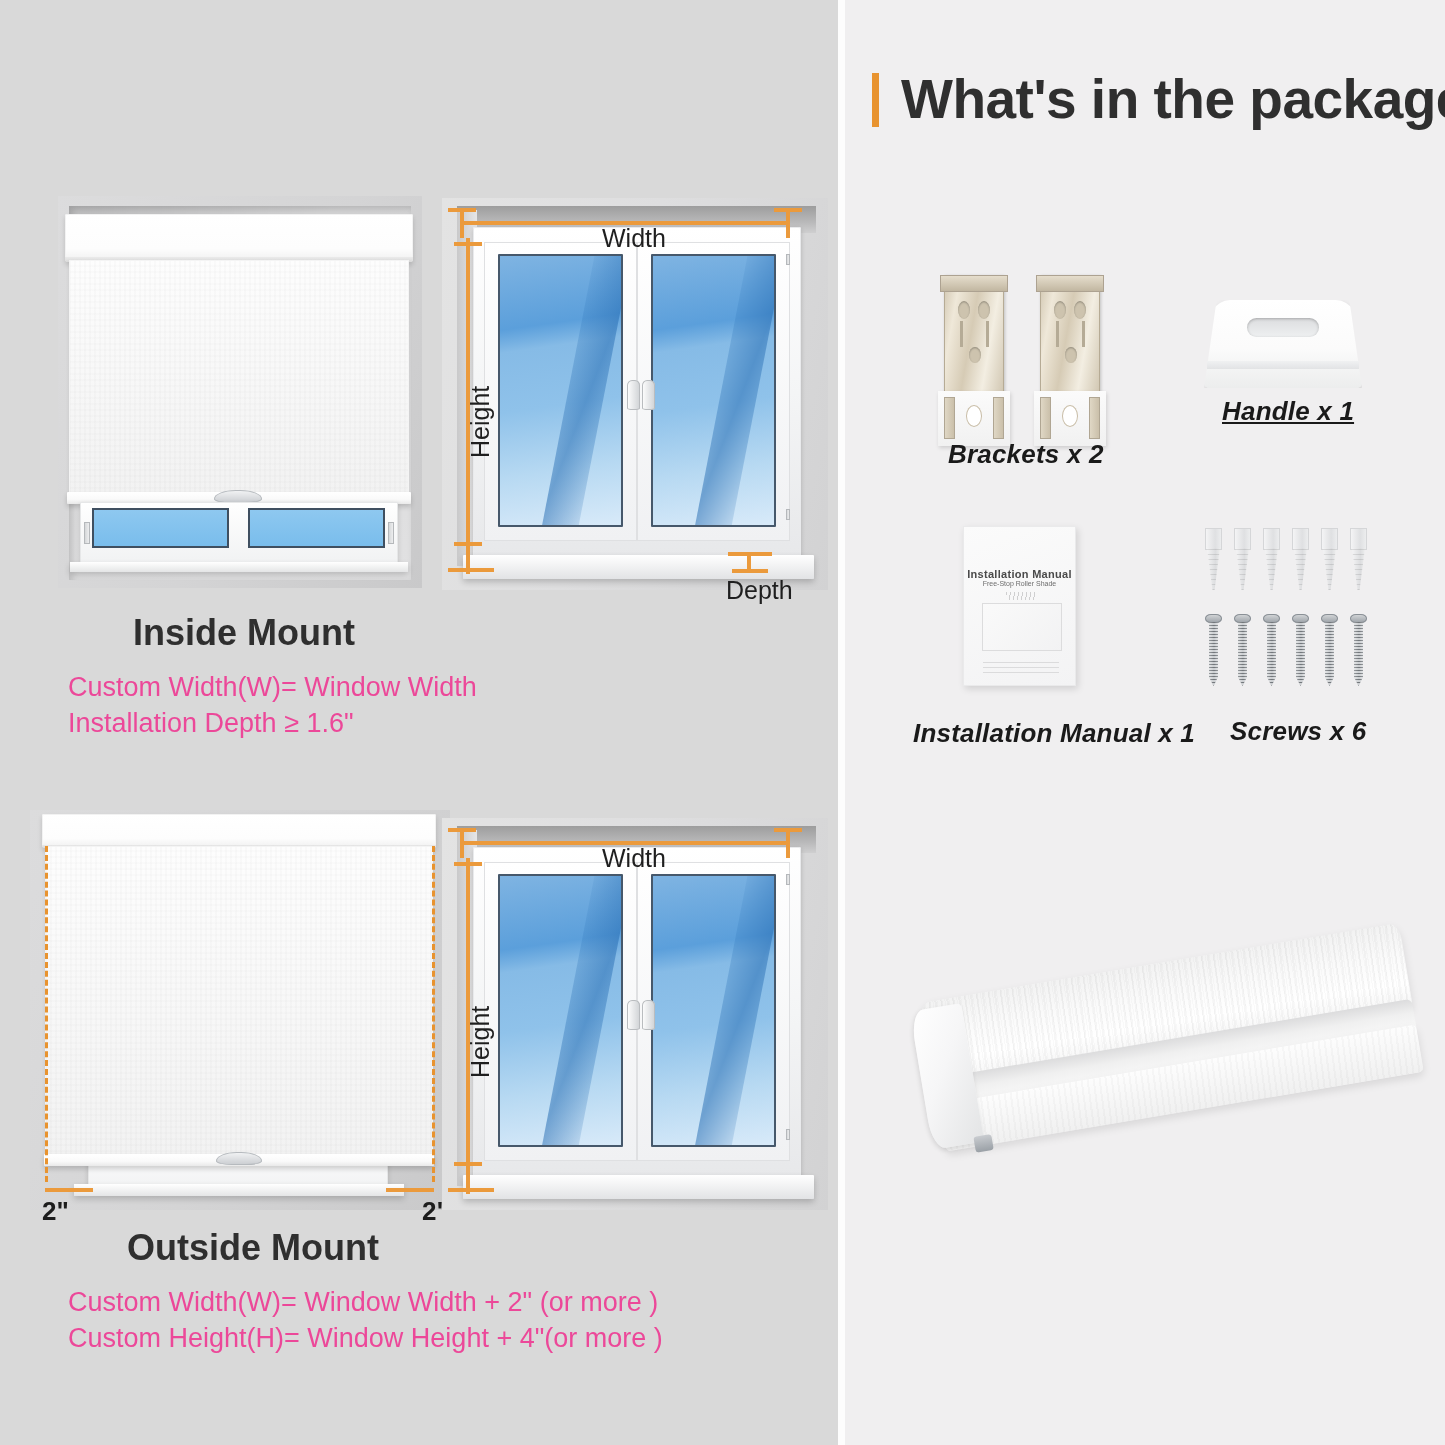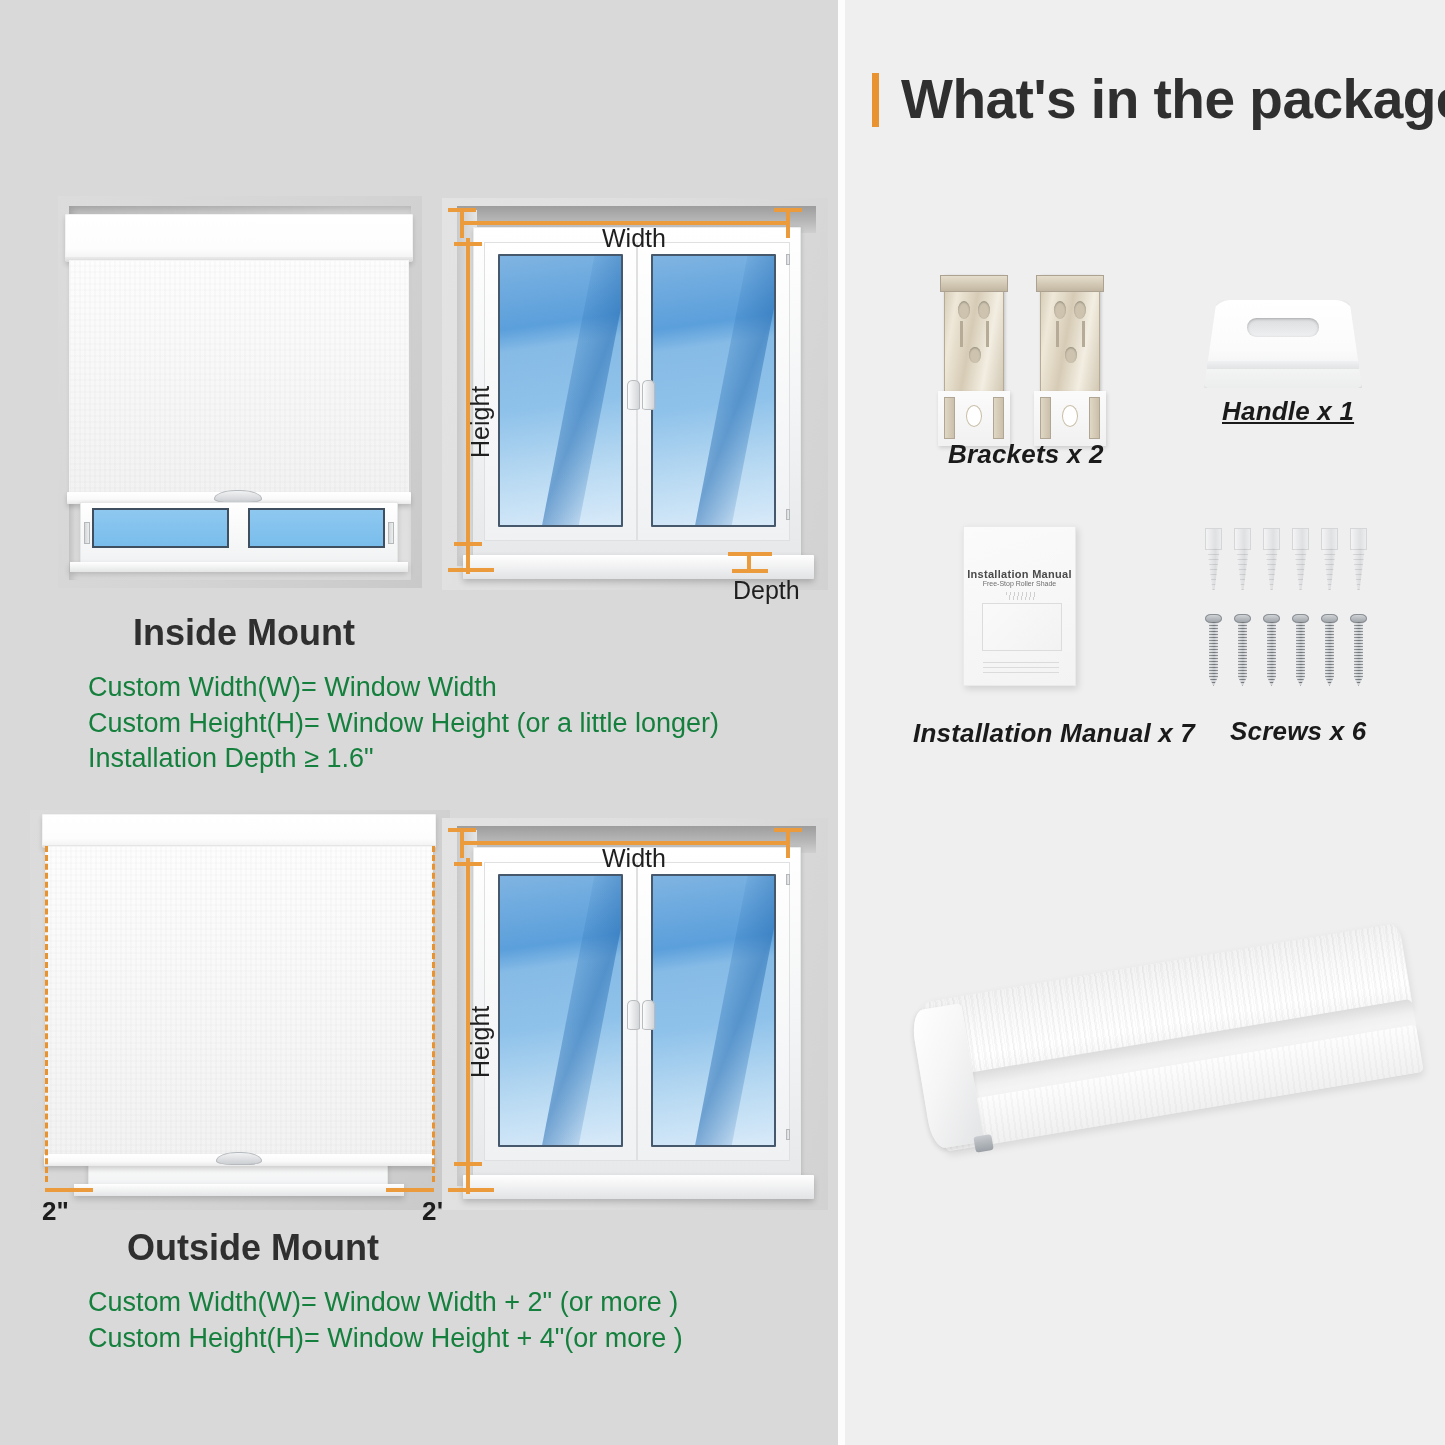--- a/index.html
+++ b/index.html
@@ -23,21 +23,21 @@
     letter-spacing: -0.5px; white-space: nowrap; line-height: 1;
   }
   #head-left  { left: 56px;  top: 72px; }
   #head-right { left: 872px; top: 72px; }
 
   
   .mount-title {
     position: absolute; font-size: 36px; font-weight: bold; color: #2f2f2f;
     white-space: nowrap;
   }
-  .mount-lines { position: absolute; font-size: 27px; color: #15803d; line-height: 1.32; margin-left: 20px; }
+  .mount-lines { position: absolute; font-size: 27px; color: #ec4899; line-height: 1.32; }
   .mount-lines div { white-space: nowrap; }
 
   
   .win-scene { position: absolute; }
   .win-wall {
     position: absolute; inset: 0;
     background: linear-gradient(105deg,#e3e3e3 0%, #dededf 45%, #d2d2d3 100%);
   }
   .win-reveal-top {
     position: absolute; left: 4%; right: 3%; top: 2%; height: 7%;
@@ -376,27 +376,26 @@
 
     <div class="m-line" style="left:24px; top:40px; width:4px; height:336px;"></div>
     <div class="m-cap" style="left:12px; top:44px; width:28px; height:4px;"></div>
     <div class="m-cap" style="left:12px; top:344px; width:28px; height:4px;"></div>
     <div class="m-cap" style="left:6px; top:370px; width:46px; height:4px;"></div>
     <div class="m-label vert" style="left:24px; top:260px;">Height</div>
 
     <div class="m-cap" style="left:286px; top:354px; width:44px; height:4px;"></div>
     <div class="m-cap" style="left:305px; top:354px; width:4px; height:20px;"></div>
     <div class="m-cap" style="left:290px; top:371px; width:36px; height:4px;"></div>
-    <div class="m-label" style="left:291px; top:378px;">Depth</div>
+    <div class="m-label" style="left:284px; top:378px;">Depth</div>
   </div>
 
   <div class="mount-title" style="left:133px; top:612px;">Inside Mount</div>
   <div class="mount-lines" style="left:68px; top:670px;">
     <div>Custom Width(W)= Window Width</div>
-    <div>Custom Height(H)= Window Height (or a little longer)</div>
     <div>Installation Depth ≥ 1.6"</div>
   </div>
 
   <div class="shade-scene" style="left:30px; top:810px; width:420px; height:400px;">
     <div class="sh-wall"></div>
 
     <div class="sh-lowwin" style="left:58px; top:330px; width:300px; height:50px;"></div>
     <div class="sh-sill" style="left:44px; top:374px; width:330px; height:12px;"></div>
 
     <div class="sh-valance" style="left:12px; top:4px; width:394px; height:34px;"></div>
@@ -494,21 +493,21 @@
   </div>
   <div class="pkg-label" style="left:1222px; top:396px;text-decoration:underline;">Handle x 1</div>
 
   <div class="manual" style="left:963px; top:526px; width:113px; height:160px;">
     <div class="man-title">Installation Manual</div>
     <div class="man-sub">Free-Stop Roller Shade</div>
     <div class="man-scribble"></div>
     <div class="man-box"></div>
     <div class="man-foot"></div>
   </div>
-  <div class="pkg-label" style="left:913px; top:718px;">Installation Manual x 7</div>
+  <div class="pkg-label" style="left:913px; top:718px;">Installation Manual x 1</div>
 
   <div class="pkg-wrap" style="left:1205px; top:528px; width:180px; height:168px;">
     <div class="anchor" style="left:0px;">
         <div class="anc-head"></div>
         <div class="anc-body"></div>
       </div>
     <div class="anchor" style="left:29px;">
         <div class="anc-head"></div>
         <div class="anc-body"></div>
       </div>

